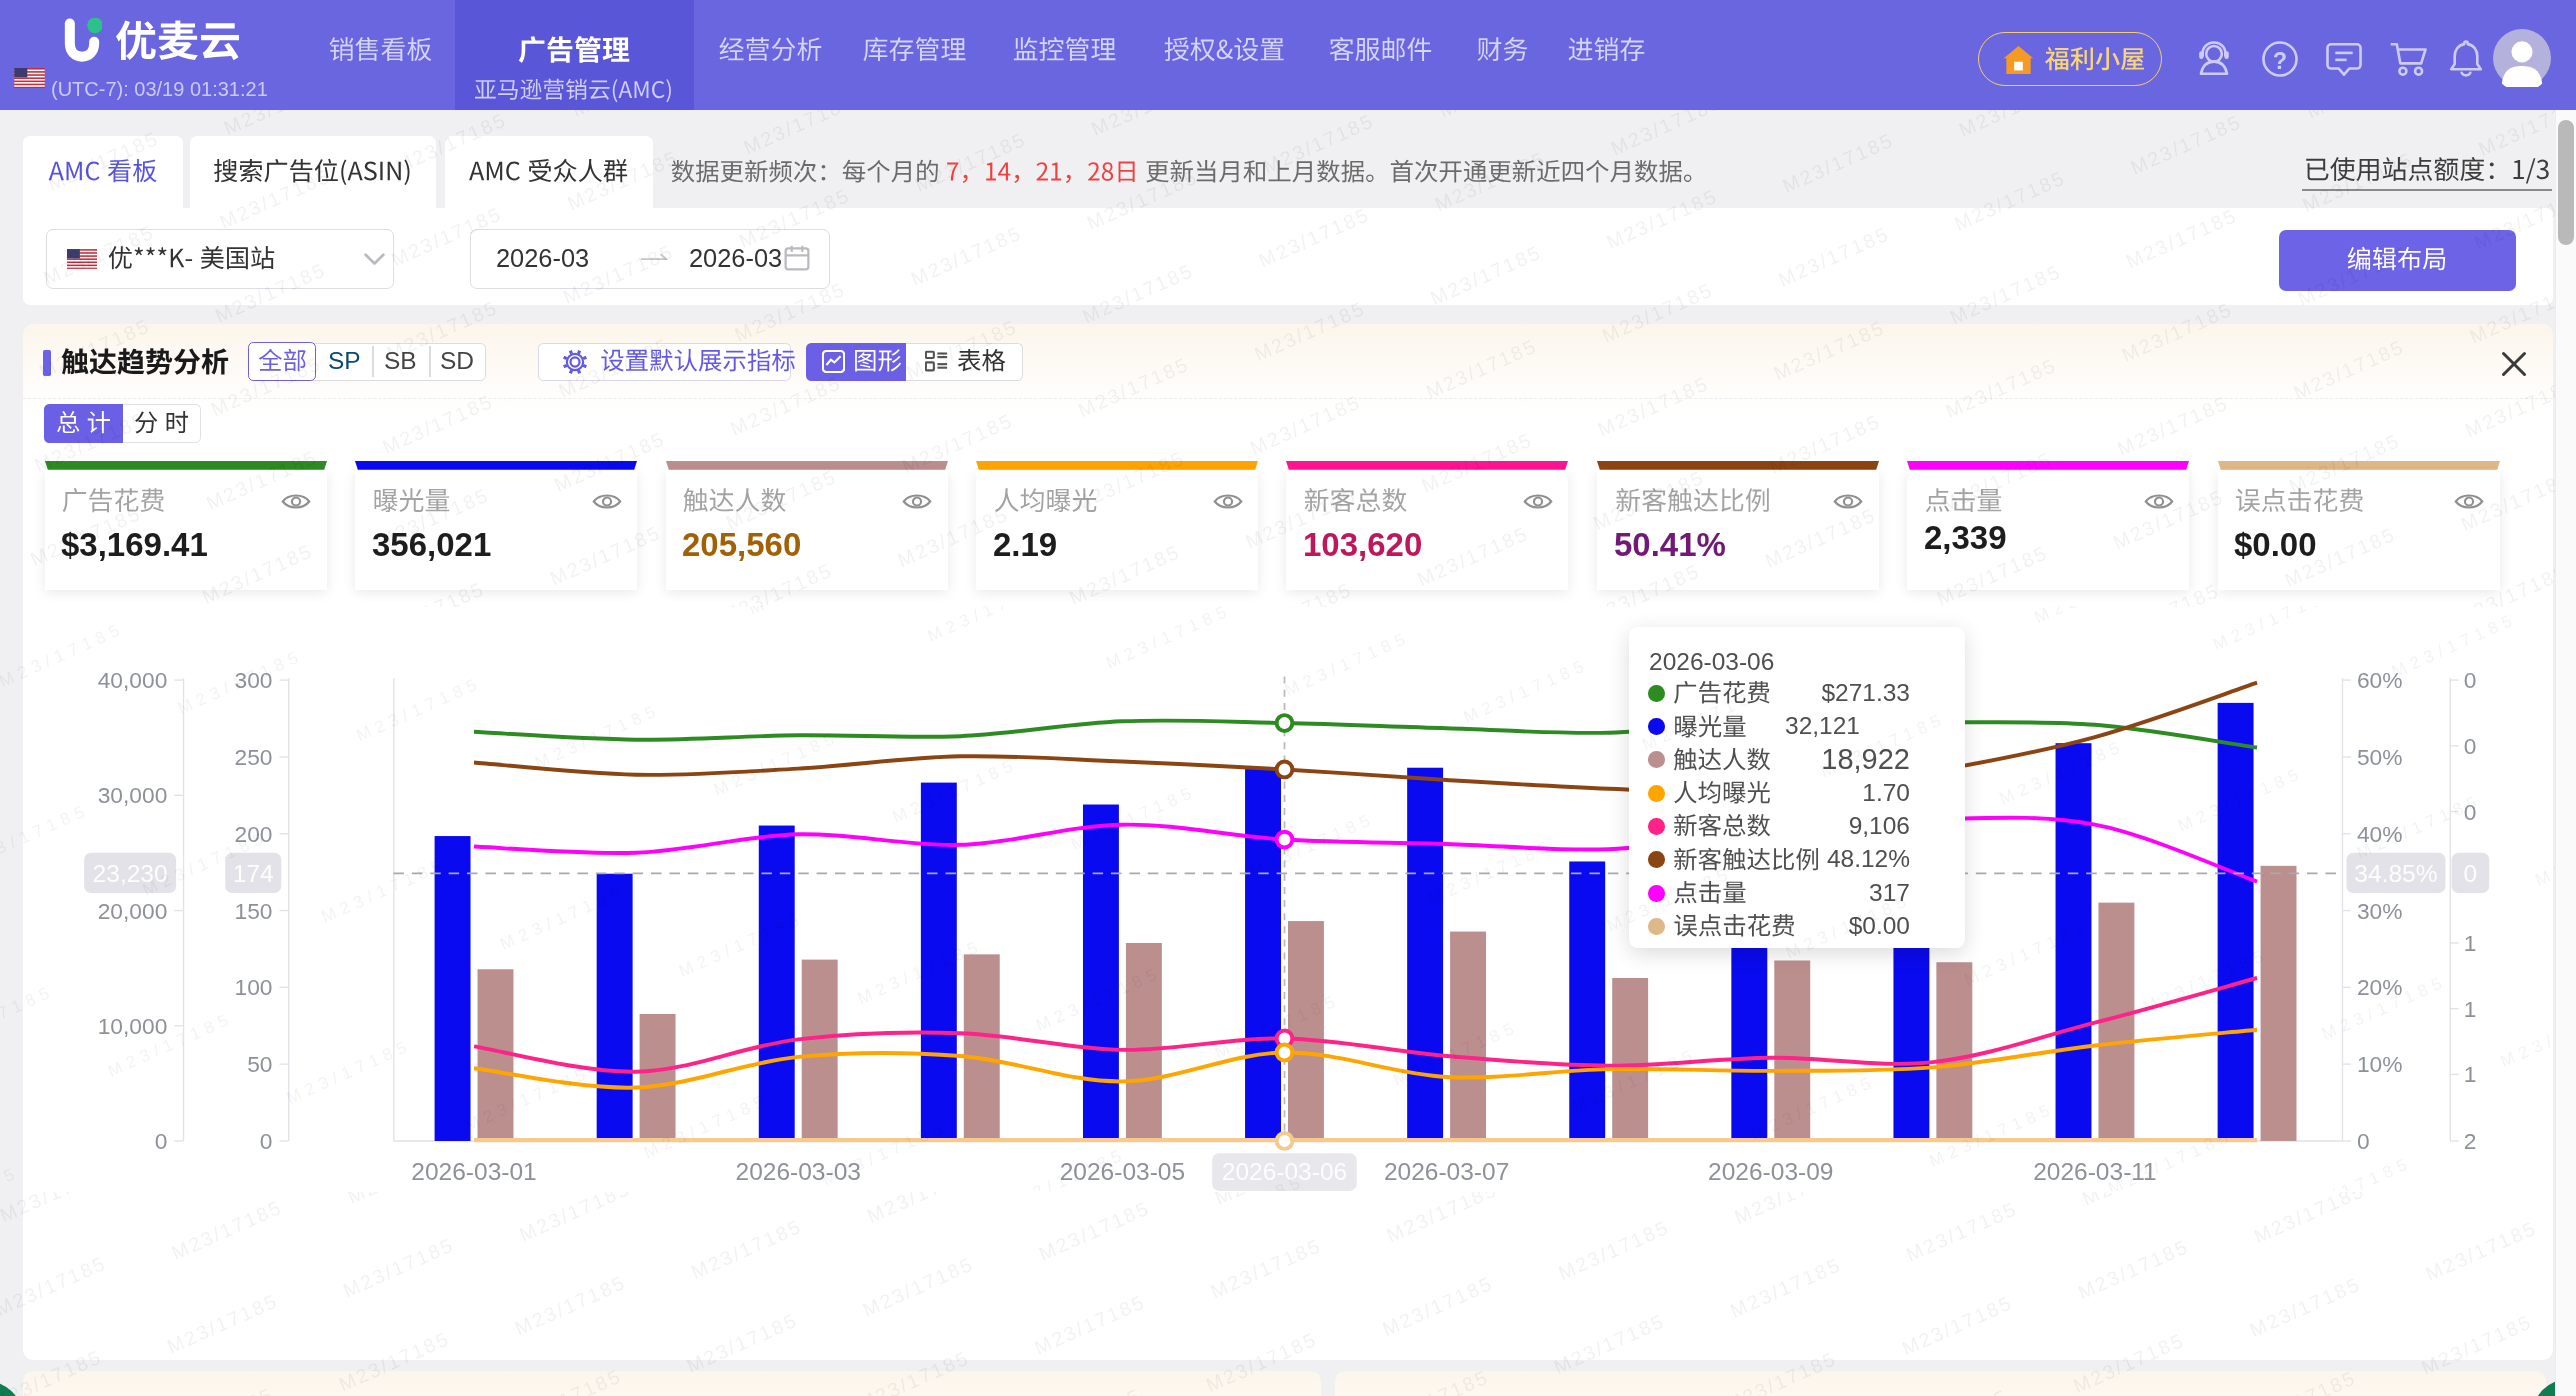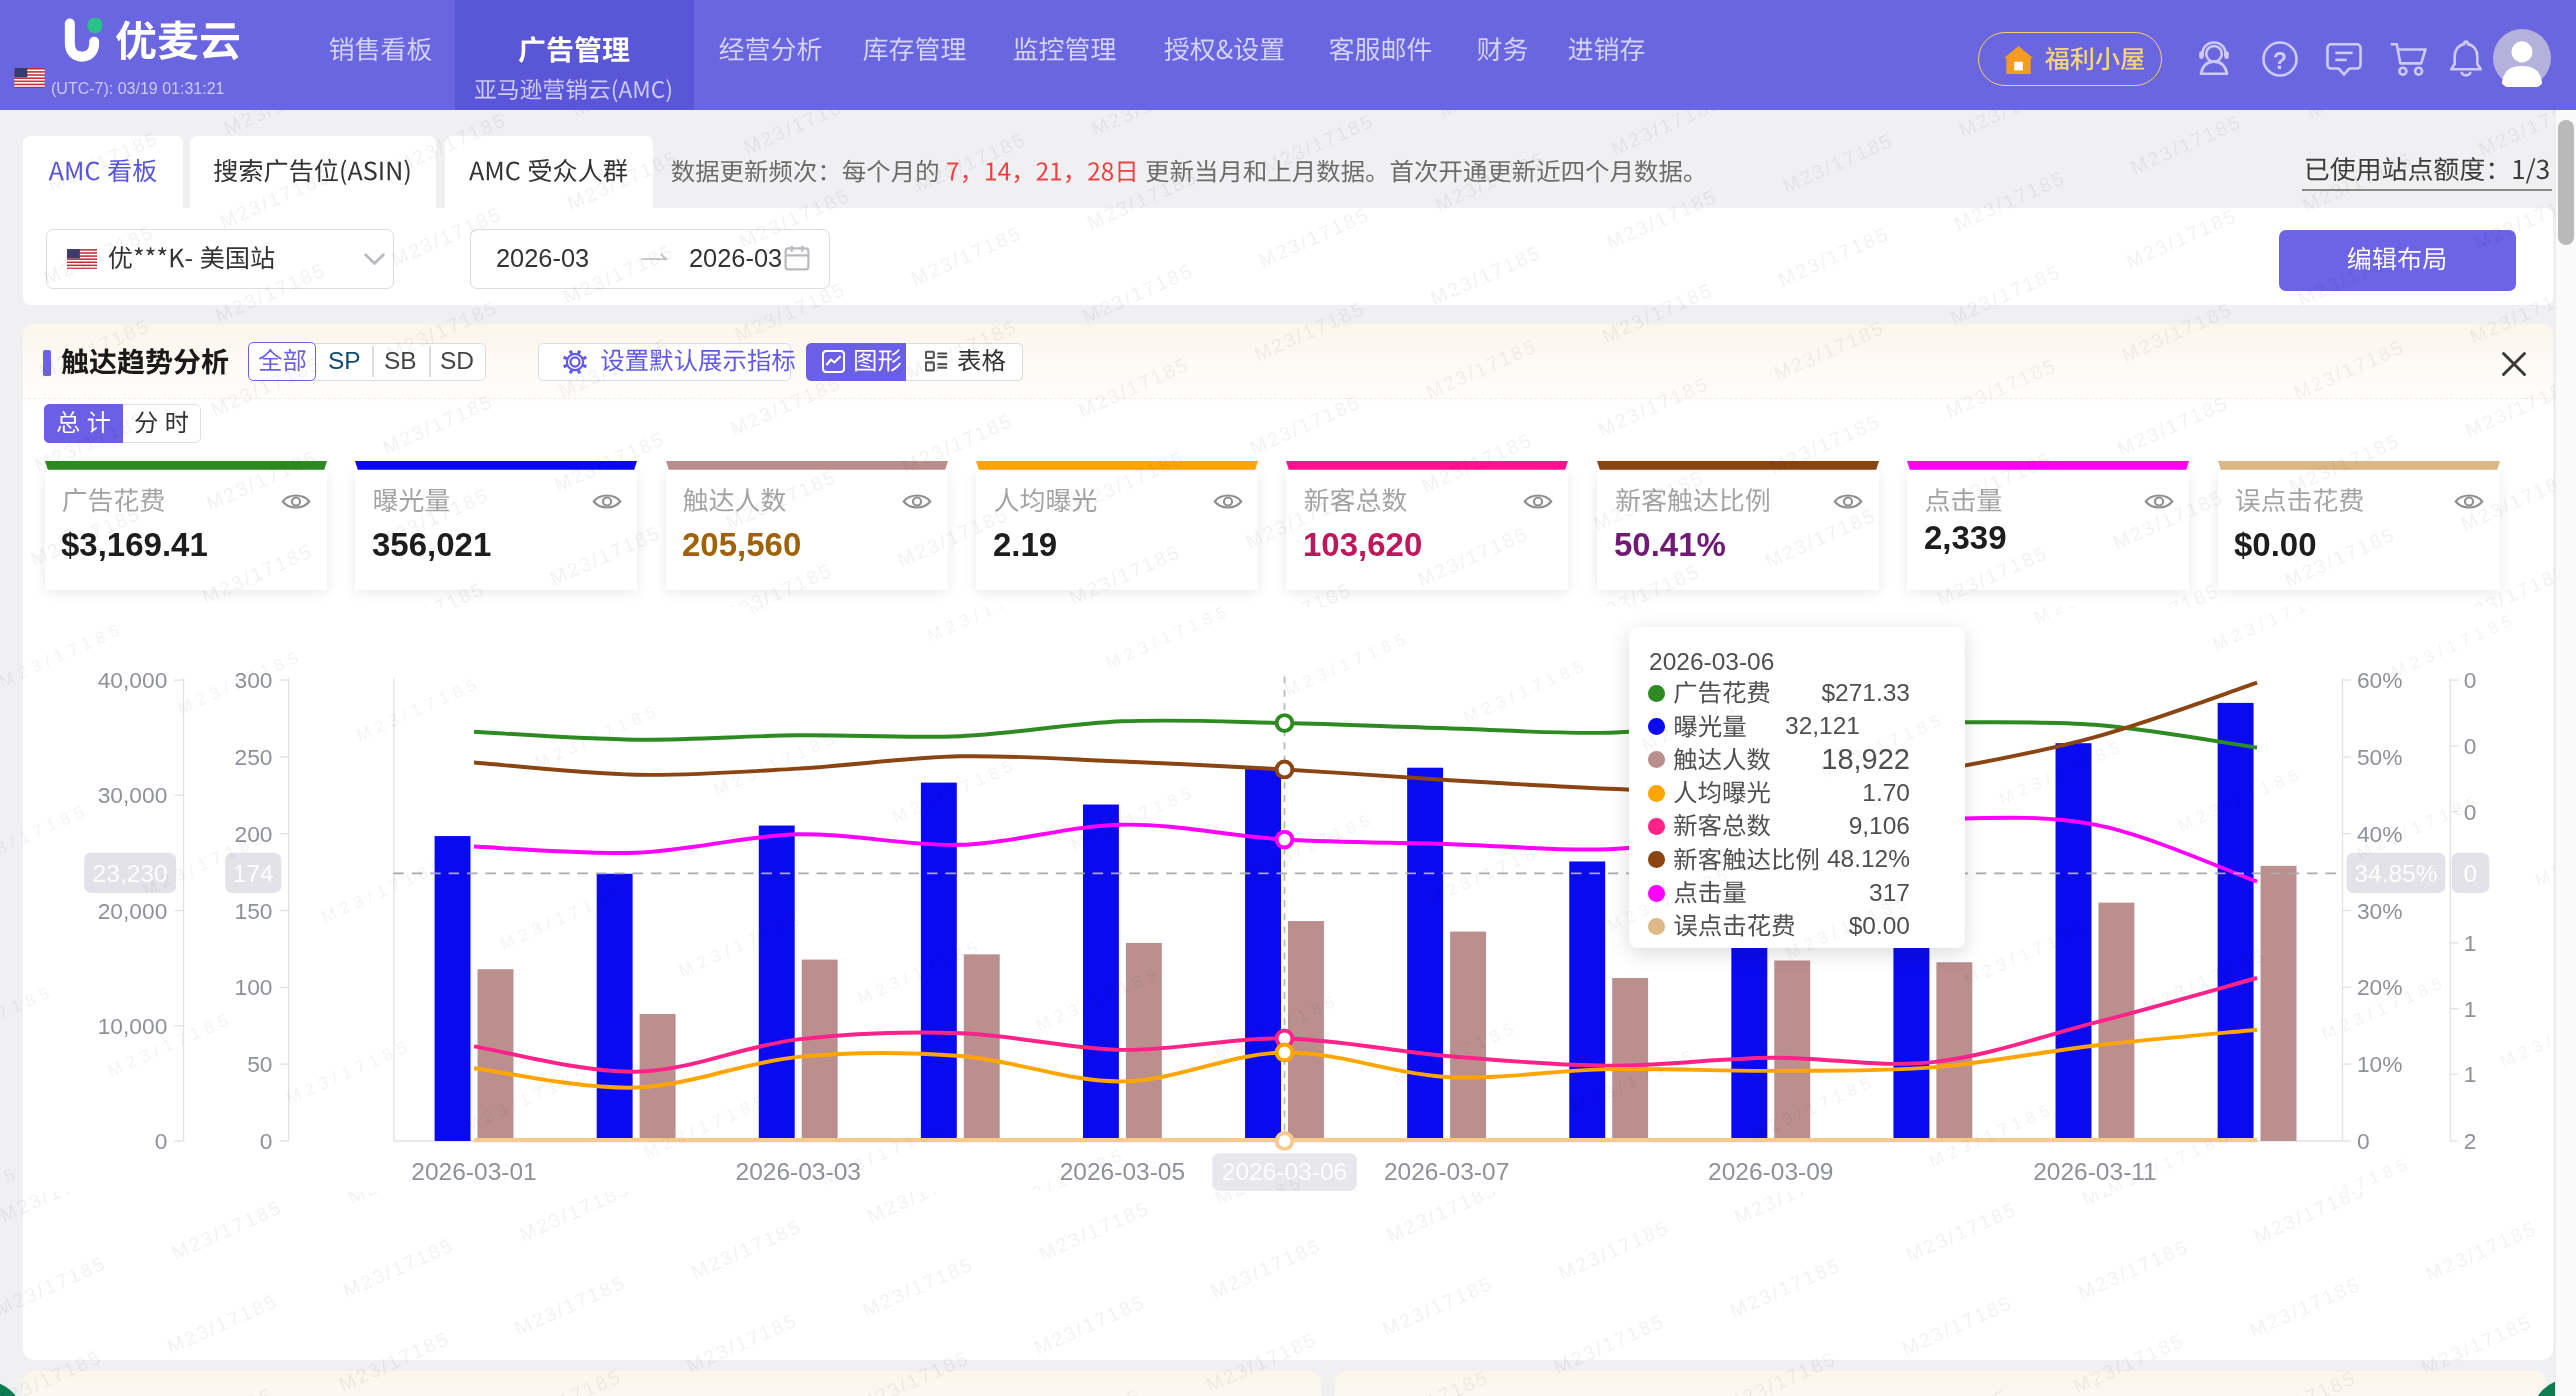--- a/index.html
+++ b/index.html
@@ -167,21 +167,21 @@
 <g fill="#fff">
       <rect y="1.8" width="35" height="1.8"></rect>
       <rect y="5.4" width="35" height="1.8"></rect>
       <rect y="9" width="35" height="1.8"></rect>
       <rect y="12.6" width="35" height="1.8"></rect>
       <rect y="16.2" width="35" height="1.8"></rect>
       <rect y="19.8" width="35" height="1.8"></rect>
     </g>
 <rect width="15" height="10.8" fill="#3C3B6E"></rect>
   </svg>
-<div class="abs" style="left:51px;top:77px;font-size:16px;color:#CBC9F2;line-height:24px">(UTC-7): 03/19 01:31:21</div>
+<div class="abs" style="left:51px;top:77px;font-size:20px;color:#CBC9F2;line-height:24px">(UTC-7): 03/19 01:31:21</div>
 <svg class="ct" style="left:328px;top:33px;" width="105" height="35" viewBox="0 0 120 40.5">
     <g transform="translate(0,30.00) scale(0.03000,-0.03000)">
       <g fill="#D4D3F8">
         <use href="#q3" x="0"></use>
         <use href="#q4" x="1000"></use>
         <use href="#q5" x="2000"></use>
         <use href="#q6" x="3000"></use>
       </g>
     </g>
   </svg>

